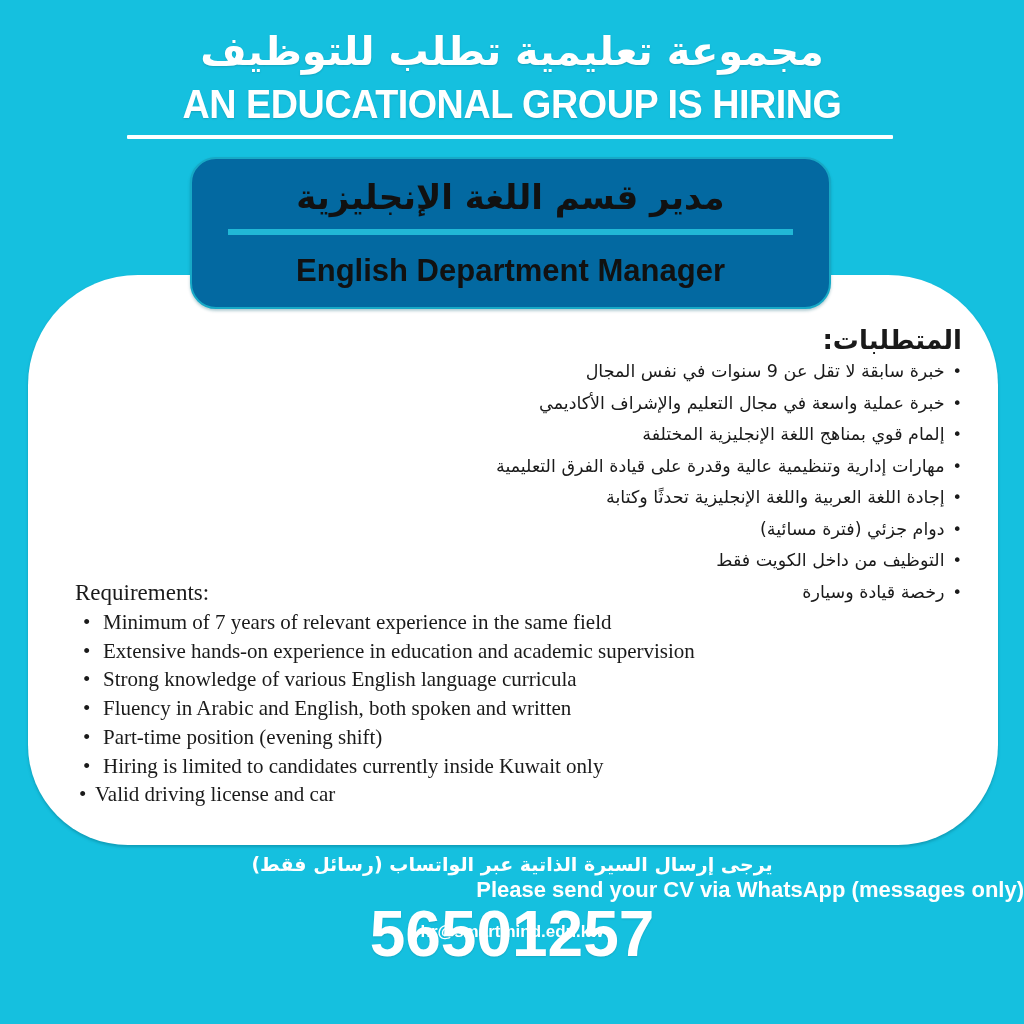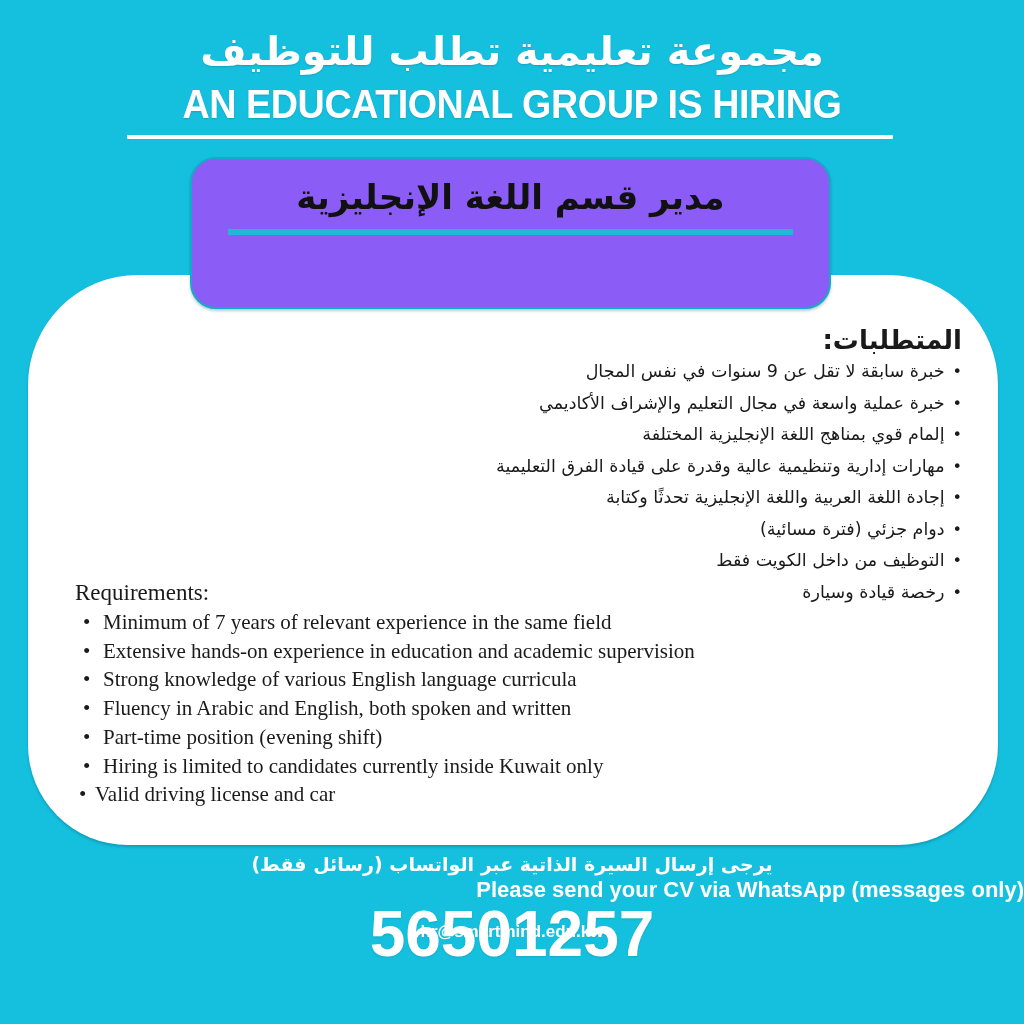--- a/index.html
+++ b/index.html
@@ -31,21 +31,21 @@
       background: #fff; border-radius: 1px;
     }
     .card {
       position: absolute; left: 28px; top: 275px; width: 970px; height: 570px;
       background: #fff;
       border-radius: 110px 110px 100px 100px;
       box-shadow: 0 2px 3px rgba(0,90,110,0.35);
     }
     .title-box {
       position: absolute; left: 190px; top: 157px; width: 641px; height: 152px;
-      background: #8b5cf6;
+      background: #0369a1;
       border: 2px solid #17a9c6;
       border-radius: 26px;
       box-sizing: border-box;
       box-shadow: 0 2px 3px rgba(0,90,110,0.3);
       z-index: 2;
     }
     .title-ar {
       position: absolute; left: 0; right: 0; top: 14px;
       text-align: center; color: #111;
       font-family: "DejaVu Sans", sans-serif; font-weight: bold;
@@ -121,20 +121,21 @@
 
 <div class="hdr-ar">مجموعة تعليمية تطلب للتوظيف</div>
 <div class="hdr-en">AN EDUCATIONAL GROUP IS HIRING</div>
 <div class="hdr-line"></div>
 
 <div class="card"></div>
 
 <div class="title-box">
   <div class="title-ar">مدير قسم اللغة الإنجليزية</div>
   <div class="title-divider"></div>
+  <div class="title-en">English Department Manager</div>
 </div>
 
 <div class="ar-section">
   <div class="ar-heading">المتطلبات:</div>
   <ul class="ar-list">
     <li><span class="bullet">•</span><span>خبرة سابقة لا تقل عن 9 سنوات في نفس المجال</span></li>
     <li><span class="bullet">•</span><span>خبرة عملية واسعة في مجال التعليم والإشراف الأكاديمي</span></li>
     <li><span class="bullet">•</span><span>إلمام قوي بمناهج اللغة الإنجليزية المختلفة</span></li>
     <li><span class="bullet">•</span><span>مهارات إدارية وتنظيمية عالية وقدرة على قيادة الفرق التعليمية</span></li>
     <li><span class="bullet">•</span><span>إجادة اللغة العربية واللغة الإنجليزية تحدثًا وكتابة</span></li>

